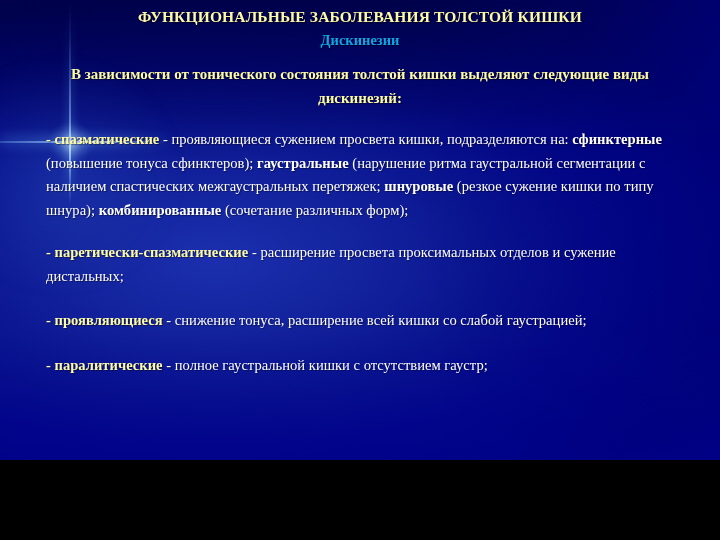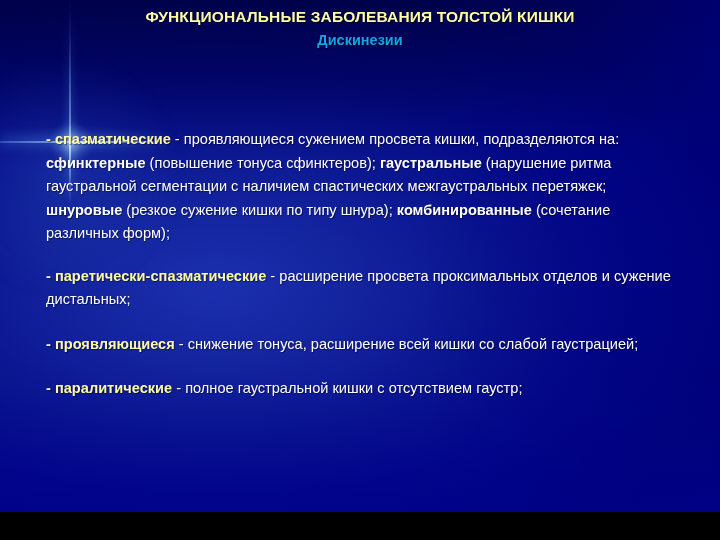--- a/index.html
+++ b/index.html
@@ -3,23 +3,23 @@
 <meta charset="utf-8">
 <style>
   html, body {
     margin: 0;
     padding: 0;
     background: #000;
   }
   #slide {
     position: relative;
     width: 720px;
-    height: 512px;
+    height: 460px;
     overflow: hidden;
-    font-family: Liberation Sans, sans-serif;
+    font-family: Liberation Serif, serif;
     background: #00046b;
   }
 
   
   .bg-base {
     position: absolute; inset: 0;
     background: #000480;
   }
   .bg-glow-main {
     position: absolute; inset: 0;
@@ -195,20 +195,21 @@
   <div class="cross-h"></div>
   <div class="cross-spot"></div>
 
   <div class="content">
 
     <div class="title-block">
       <div class="slide-title">ФУНКЦИОНАЛЬНЫЕ ЗАБОЛЕВАНИЯ ТОЛСТОЙ КИШКИ</div>
       <div class="slide-subtitle">Дискинезии</div>
     </div>
 
+    <div class="intro-block">В зависимости от тонического состояния толстой кишки выделяют следующие виды дискинезий:</div>
 
     <div class="body-block">
 
       <p class="para p-spasm">
         <span class="lead">- спазматические</span><span> - проявляющиеся сужением просвета кишки, подразделяются на: </span><span class="emph">сфинктерные</span><span> (повышение тонуса сфинктеров); </span><span class="emph">гаустральные</span><span> (нарушение ритма гаустральной сегментации с наличием спастических межгаустральных перетяжек; </span><span class="emph">шнуровые</span><span> (резкое сужение кишки по типу шнура); </span><span class="emph">комбинированные</span><span> (сочетание различных форм);</span>
       </p>
 
       <p class="para p-paret-spasm">
         <span class="lead">- паретически-спазматические</span><span> - расширение просвета проксимальных отделов и сужение дистальных;</span>
       </p>

